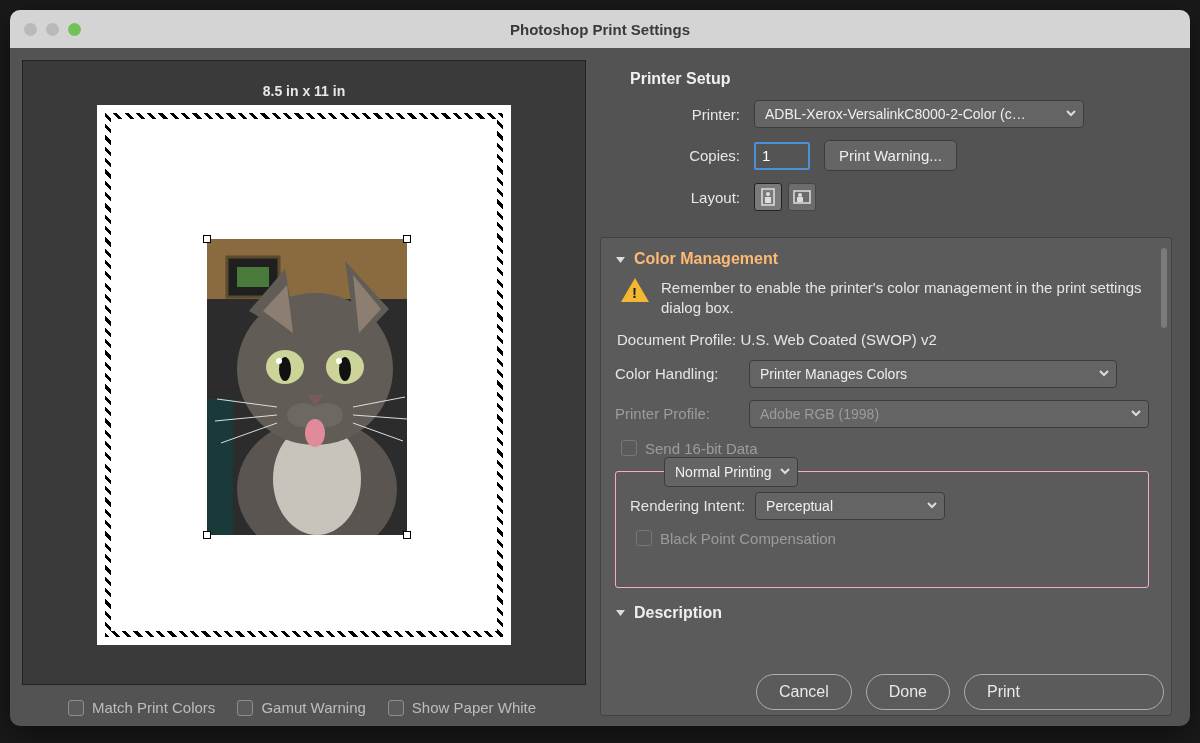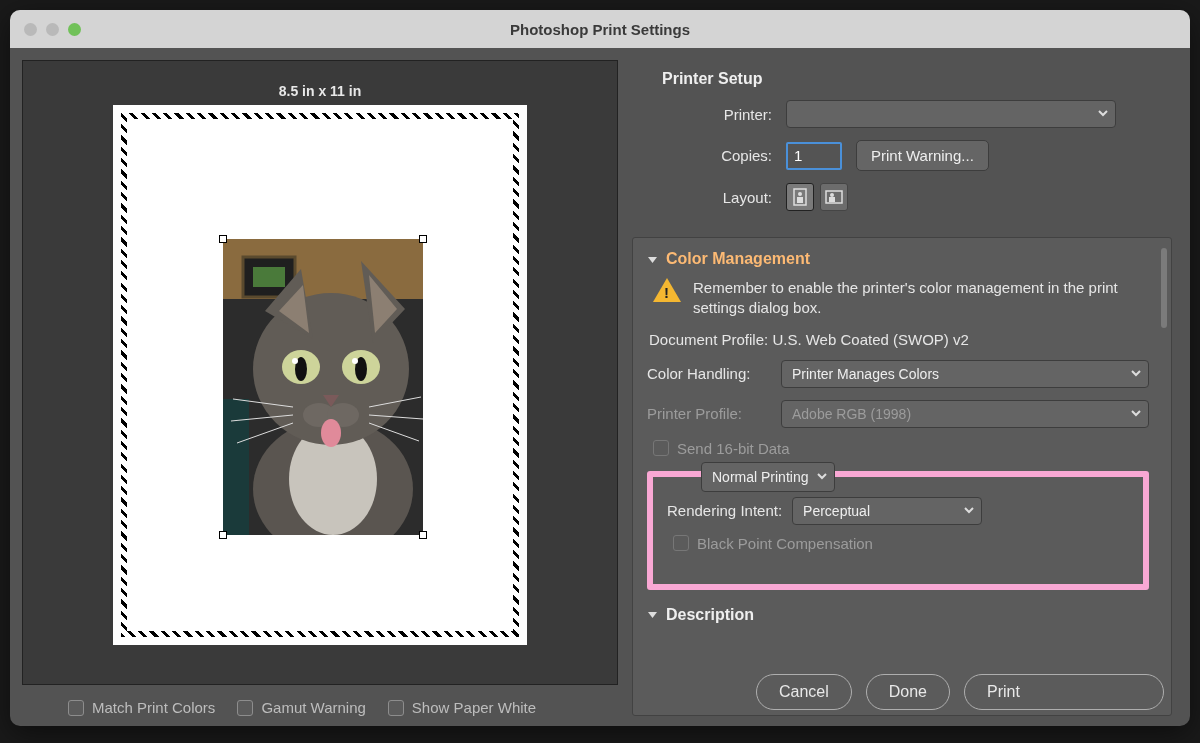--- a/index.html
+++ b/index.html
@@ -53,21 +53,21 @@
   .collapse-head { display:flex; align-items:center; gap:8px; color:#fdba74; font-size:16px; font-weight:700; margin-bottom:10px; cursor:pointer; }
   .warn-row { display:flex; gap:12px; padding-left:6px; margin-bottom:12px; }
   .warn-icon { width:0; height:0; border-left:14px solid transparent; border-right:14px solid transparent; border-bottom:24px solid #f4b731; position:relative; }
   .warn-icon .bang { position:absolute; left:-3px; top:6px; font-weight:800; color:#222; font-size:15px; }
   .warn-text { color:#e6e6e6; font-size:15px; line-height:1.35; }
   .plain-line { color:#e6e6e6; font-size:15px; margin: 4px 0 12px 2px; }
   .subrow { display:flex; align-items:center; gap:10px; margin-bottom:12px; }
   .subrow .lbl { width:124px; color:#e6e6e6; font-size:15px; }
   .subrow.dimmed .lbl, .subrow.dimmed .dropdown, .dimmed { color:#9c9c9c !important; }
   .disabled-chk .chkbox { border-color:#777; background:#5b5b5b; }
-  .fieldset { border:6px solid #f9a8d4; border-radius:3px; padding: 14px 14px 12px 14px; margin-top:6px; position:relative; }
+  .fieldset { border:1px solid #f9a8d4; border-radius:3px; padding: 14px 14px 20px 14px; margin-top:6px; position:relative; }
   .fieldset .legend { position:absolute; top:-15px; left:48px; }
   .fieldset .legend .dropdown { height:30px; }
   .fsrow { display:flex; align-items:center; gap:10px; margin-top:6px; margin-bottom:10px; }
   .fsrow .lbl { color:#e6e6e6; font-size:15px; }
   .desc-head { display:flex; align-items:center; gap:8px; color:#efefef; font-size:16px; font-weight:700; margin-top:16px; cursor:pointer; }
 
   .footer-btns { position:absolute; right: 26px; bottom: 16px; display:flex; gap:14px; }
   .oval-btn { border:1.5px solid #aeaeae; border-radius:30px; color:#e8e8e8; font-size:16px; padding:8px 22px; background:transparent; cursor:pointer; }
   .oval-btn.primary { width:200px; text-align:left; }
 
@@ -160,20 +160,21 @@
         </label>
       </div>
     </div>
 
     <div class="right">
       <div class="setup">
         <div class="sect-title">Printer Setup</div>
         <div class="form-row">
           <div class="form-label">Printer:</div>
           <div class="dropdown dd-wide">
+            <span>ADBL-Xerox-VersalinkC8000-2-Color (c…</span>
             <span class="chev">
               <svg class="chev-svg" viewBox="0 0 12 12">
                   <path d="M2 4 L6 8 L10 4"></path>
                 </svg>
             </span>
           </div>
         </div>
         <div class="form-row">
           <div class="form-label">Copies:</div>
           <input class="numinput" value="1" style="">
@@ -227,21 +228,21 @@
             <div class="lbl">Color Handling:</div>
             <div class="dropdown" style="width:368px">
               <span>Printer Manages Colors</span>
               <span class="chev"><svg class="chev-svg" viewBox="0 0 12 12">
                     <path d="M2 4 L6 8 L10 4"></path>
                   </svg></span>
             </div>
           </div>
           <div class="subrow dimmed">
             <div class="lbl">Printer Profile:</div>
-            <div class="dropdown" style="width:368px; color:#9c9c9c">
+            <div class="dropdown" style="width:400px; color:#9c9c9c">
               <span>Adobe RGB (1998)</span>
               <span class="chev"><svg class="chev-svg" viewBox="0 0 12 12">
                     <path d="M2 4 L6 8 L10 4" stroke="#888"></path>
                   </svg></span>
             </div>
           </div>
           <label class="chk disabled-chk dimmed" style="margin:0 0 14px 6px">
             <span class="chkbox"></span>
             <span>Send 16-bit Data</span>
           </label>

